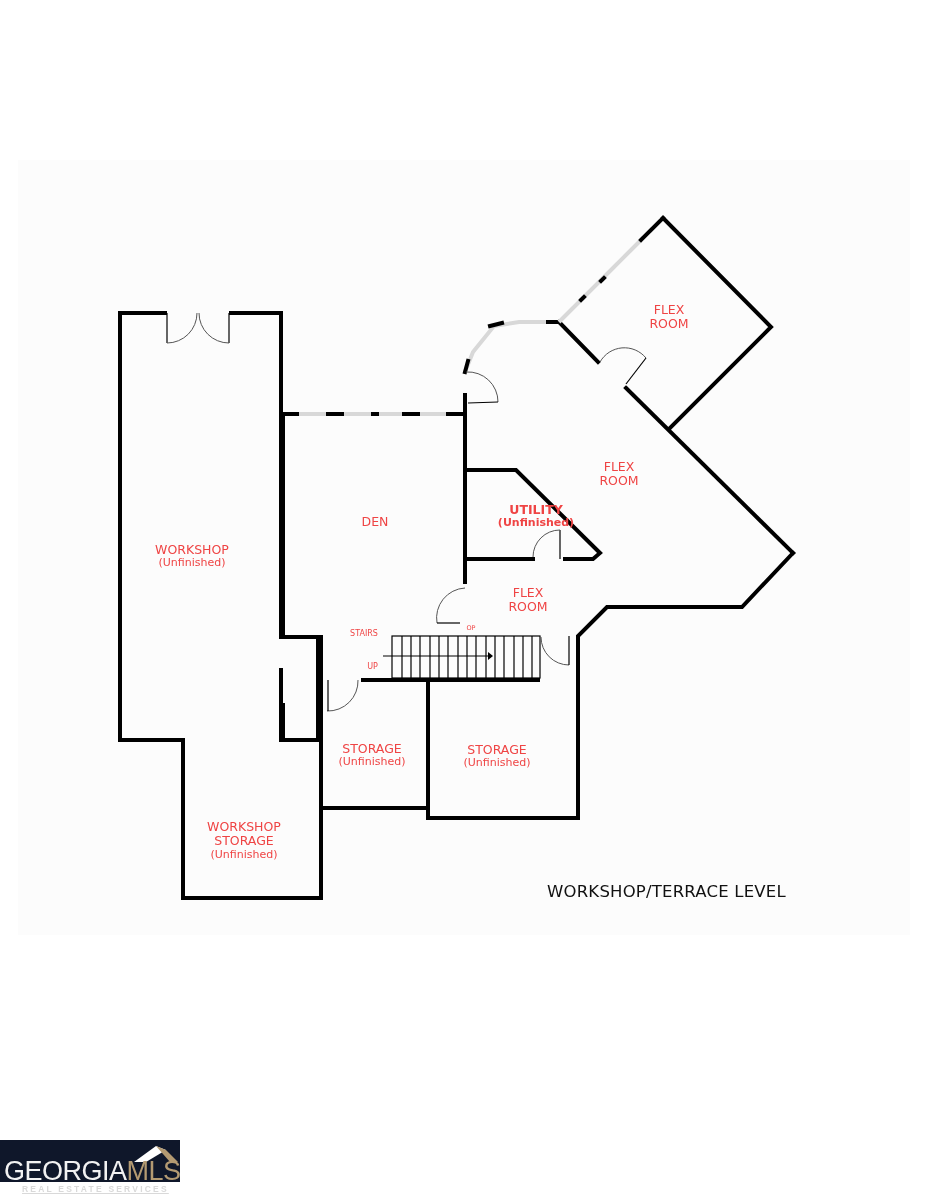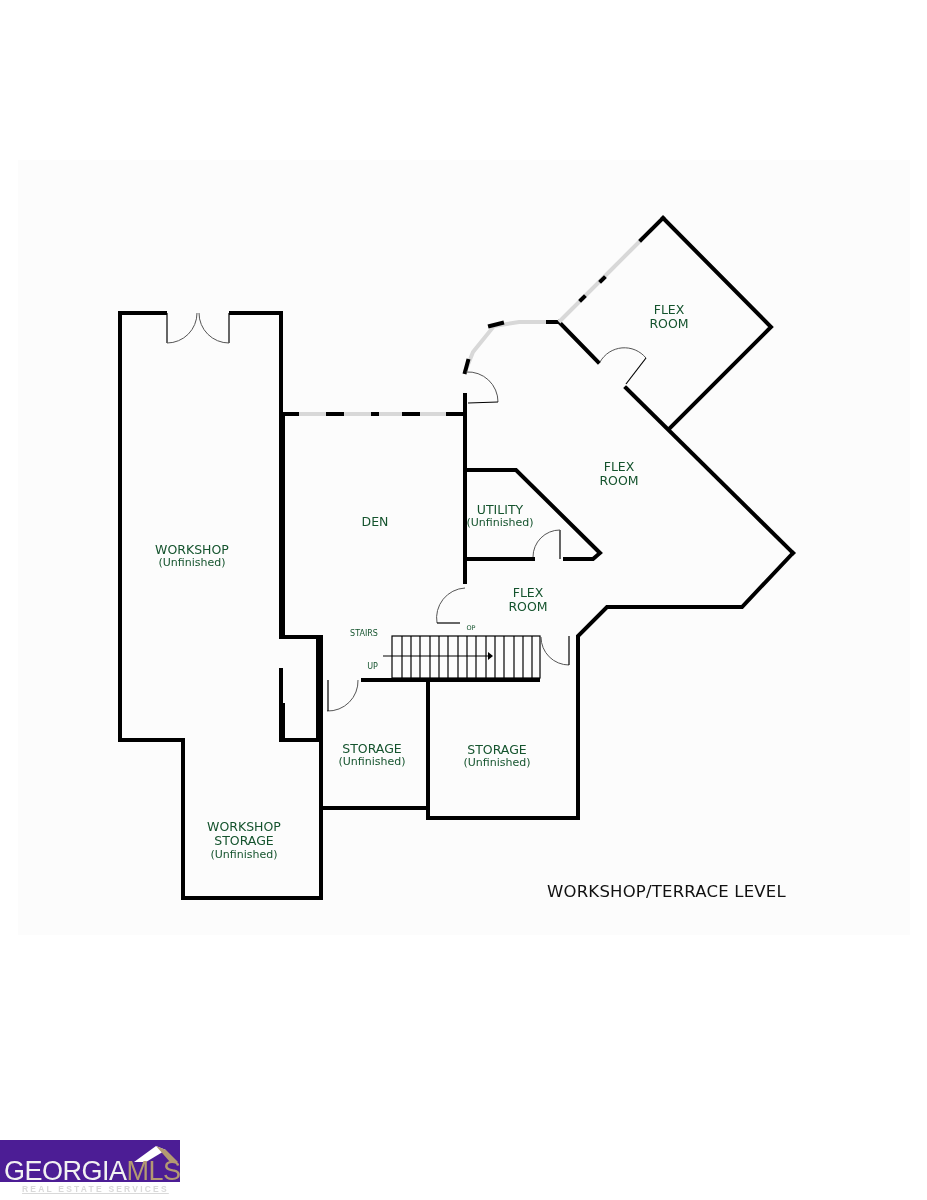--- a/index.html
+++ b/index.html
@@ -3,26 +3,26 @@
   <meta charset="utf-8">
   <style>
     html, body { margin: 0; padding: 0; background: #ffffff; }
     body { width: 927px; height: 1200px; position: relative; overflow: hidden; font-family: "DejaVu Sans", "Liberation Sans", sans-serif; }
     .plan-bg { position: absolute; left: 18px; top: 160px; width: 892px; height: 775px; background: #fcfcfc; }
     svg.plan { position: absolute; left: 0; top: 0; width: 927px; height: 1200px; }
     .wall { stroke: #000; stroke-width: 4; fill: none; stroke-linecap: square; stroke-linejoin: miter; }
     .thin { stroke: #000; stroke-width: 1.2; fill: none; }
     .arc { stroke: #555; stroke-width: 1; fill: none; }
     .win { stroke: #d8d8d8; stroke-width: 4; fill: none; }
-    .lbl { position: absolute; transform: translate(-50%, -50%); text-align: center; color: #14532d; white-space: nowrap; line-height: 1.15; }
+    .lbl { position: absolute; transform: translate(-50%, -50%); text-align: center; color: #ef4444; white-space: nowrap; line-height: 1.15; }
     .lbl .name { font-size: 12.5px; display: block; }
     .lbl .sub { font-size: 11px; display: block; }
     .small { font-size: 8px; text-align: right; }
     .level-title { position: absolute; left: 547px; top: 882px; font-size: 16.5px; color: #111; letter-spacing: 0.2px; }
-    .logo { position: absolute; left: 0; top: 1140px; width: 180px; height: 42px; background: #4c1d95; }
+    .logo { position: absolute; left: 0; top: 1140px; width: 180px; height: 42px; background: #0f172a; }
     .logo .main { position: absolute; left: 4px; top: 16px; font-size: 27px; letter-spacing: -0.5px; color: #f2f2f2; font-family: "Liberation Sans", sans-serif; }
     .logo .main .accent { color: #b39a72; }
     .logo .tag { position: absolute; left: 22px; top: 44px; font-size: 8.5px; letter-spacing: 2.2px; color: #d9d9d9; font-weight: bold; font-family: "Liberation Sans", sans-serif; text-decoration: underline; }
     .logo .roof { position: absolute; left: 120px; top: 0; width: 60px; height: 22px; }
   </style>
 </head>
 <body>
 
 <div class="plan-bg"></div>
 
@@ -130,21 +130,21 @@
   <span class="name">DEN</span>
 </div>
 <div class="lbl" style="left:669px; top:317px;">
   <span class="name">FLEX</span>
   <span class="name">ROOM</span>
 </div>
 <div class="lbl" style="left:619px; top:474px;">
   <span class="name">FLEX</span>
   <span class="name">ROOM</span>
 </div>
-<div class="lbl" style="left:500px; top:517px;">
+<div class="lbl" style="left:536px; top:517px;font-weight:bold;">
   <span class="name">UTILITY</span>
   <span class="sub">(Unfinished)</span>
 </div>
 <div class="lbl" style="left:528px; top:600px;">
   <span class="name">FLEX</span>
   <span class="name">ROOM</span>
 </div>
 <div class="lbl" style="left:372px; top:756px;">
   <span class="name">STORAGE</span>
   <span class="sub">(Unfinished)</span>

